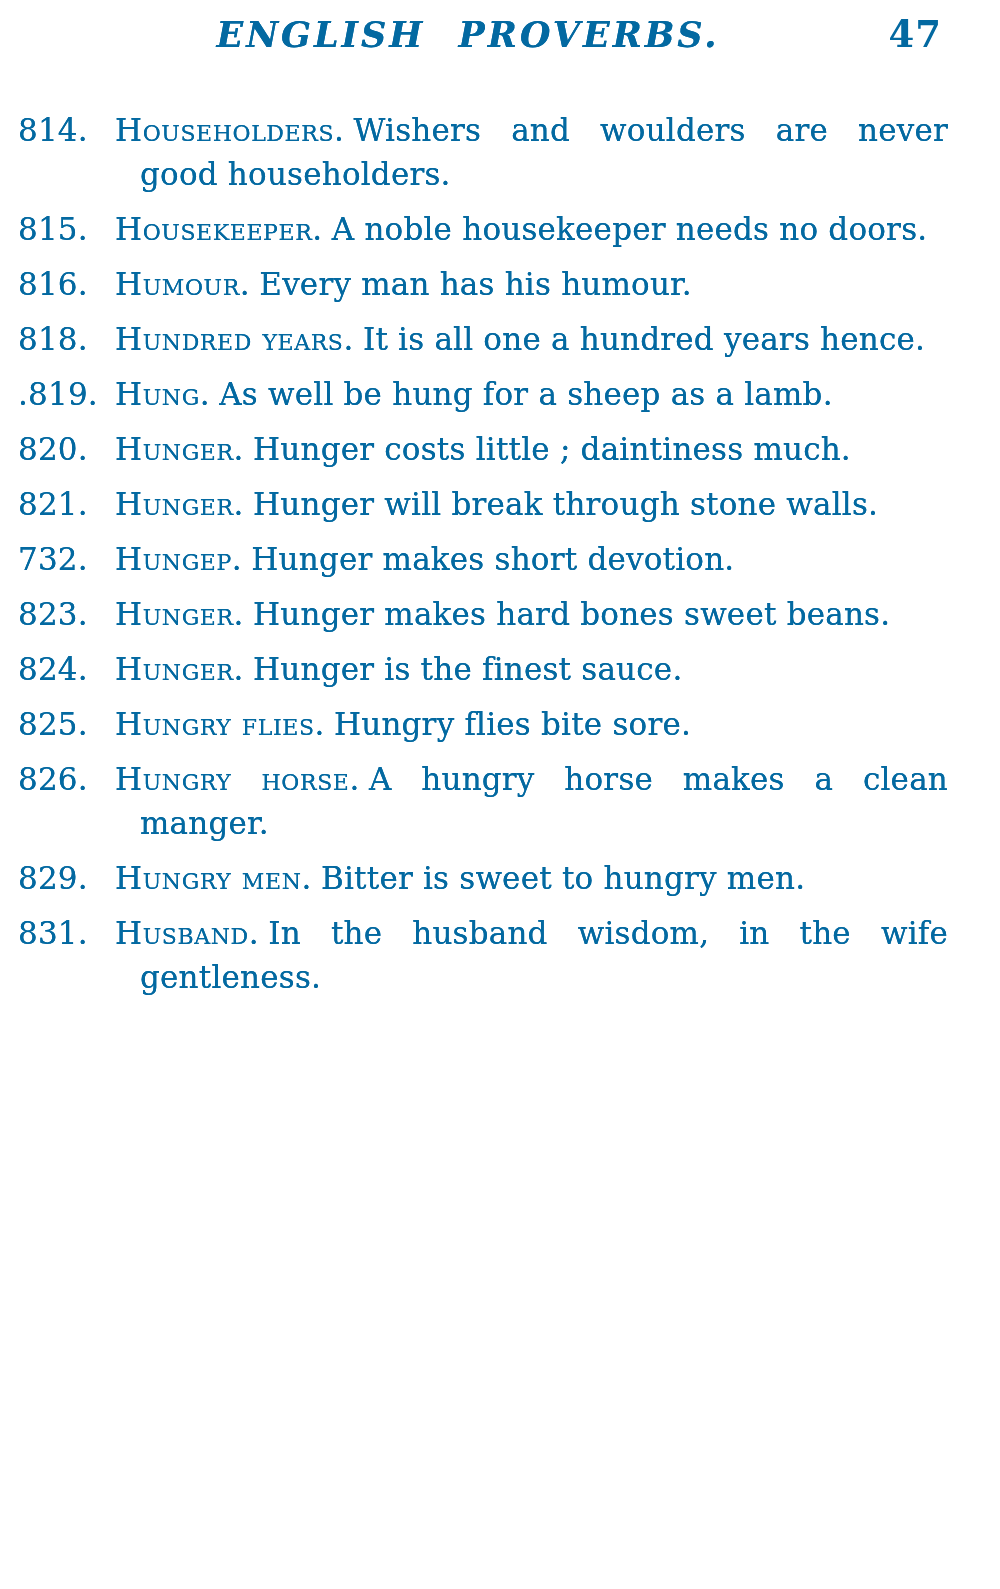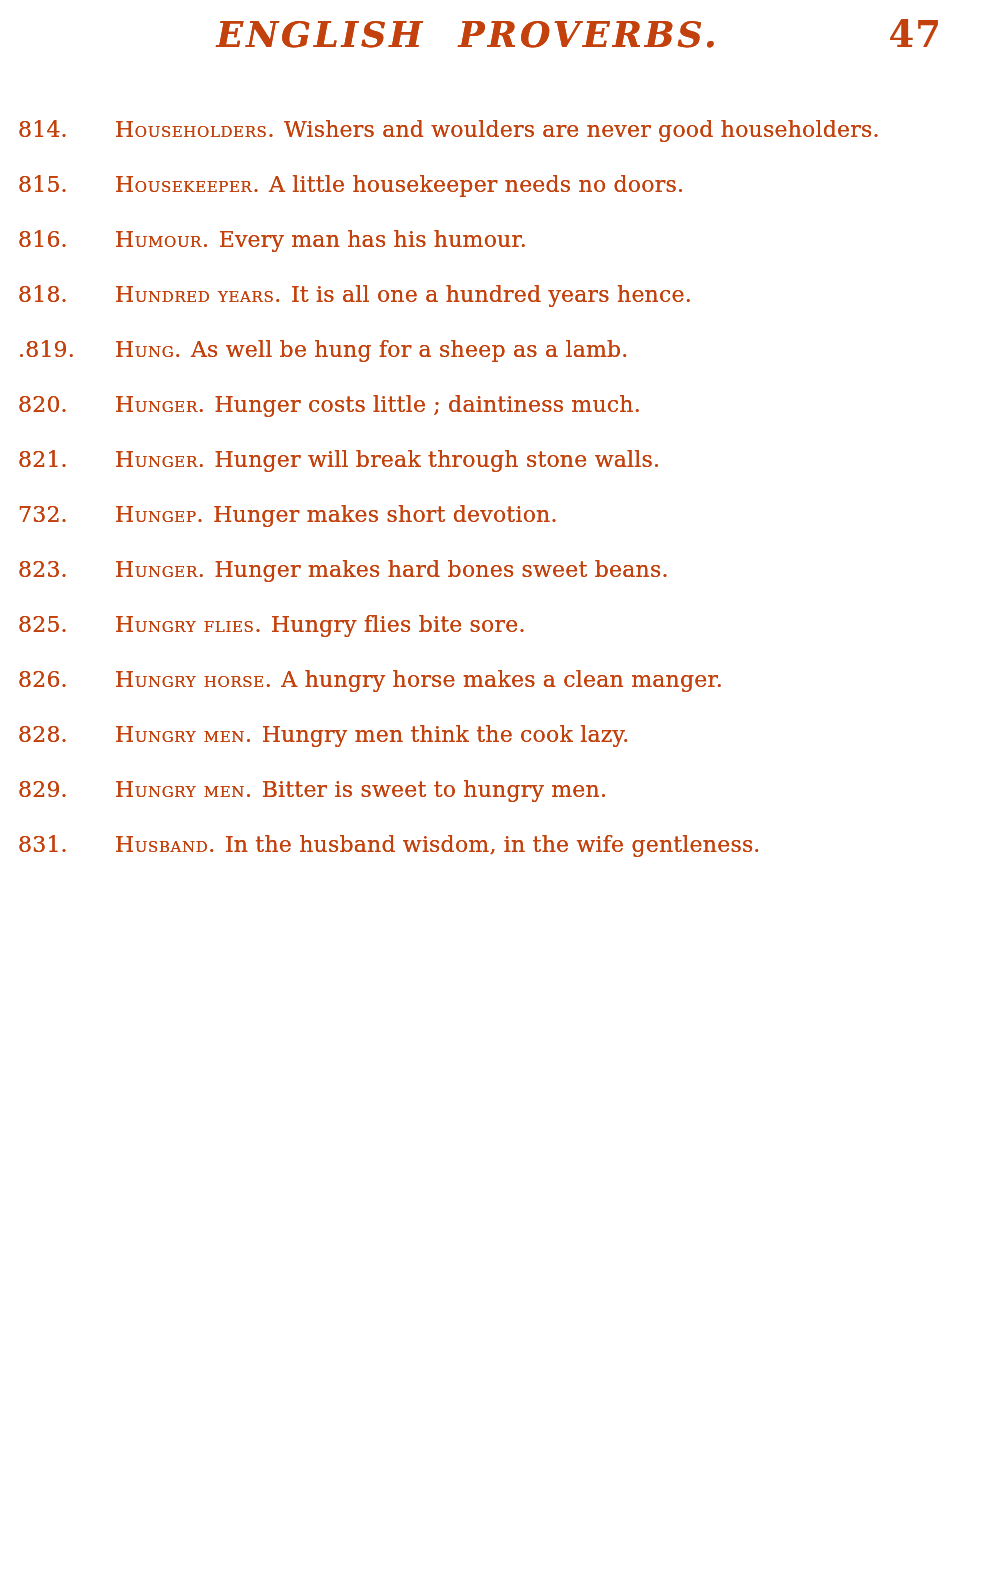--- a/index.html
+++ b/index.html
@@ -5,21 +5,21 @@
   html, body {
     margin: 0;
     padding: 0;
     background: #ffffff;
   }
   .page {
     position: relative;
     width: 1000px;
     height: 1465px;
     background: #ffffff;
-    color: #c2410c;
+    color: #0369a1;
     font-family: "DejaVu Serif", "Liberation Serif", serif;
     overflow: hidden;
   }
   
   .pagehead {
     position: relative;
     padding-top: 18px;
     height: 52px;
   }
   .running-title {
@@ -47,21 +47,21 @@
   
   .entries {
     margin-top: 38px;
     padding-left: 140px;
     padding-right: 52px;
   }
   .entry {
     margin: 0 0 11px 0;
     text-indent: -122px;
     text-align: justify;
-    font-size: 22px;
+    font-size: 31px;
     line-height: 44px;
     letter-spacing: 0.2px;
     text-shadow: 0 0 0.5px currentColor;
   }
   .num {
     display: inline-block;
     width: 97px;
     text-indent: 0;
     white-space: nowrap;
   }
@@ -86,44 +86,44 @@
 
   <div class="pagehead">
     <div class="running-title">ENGLISH PROVERBS.</div>
     <div class="page-number">47</div>
   </div>
 
   <div class="entries">
 
     <p class="entry"><span class="num">814.</span><span class="hw">Householders.</span><span class="txt">Wishers and woulders are never good householders.</span></p>
 
-    <p class="entry"><span class="num">815.</span><span class="hw">Housekeeper.</span><span class="txt">A little housekeeper needs no doors.</span></p>
+    <p class="entry"><span class="num">815.</span><span class="hw">Housekeeper.</span><span class="txt">A noble housekeeper needs no doors.</span></p>
 
     <p class="entry"><span class="num">816.</span><span class="hw">Humour.</span><span class="txt">Every man has his humour.</span></p>
 
 
     <p class="entry"><span class="num">818.</span><span class="hw">Hundred years.</span><span class="txt">It is all one a hundred years hence.</span></p>
 
     <p class="entry"><span class="num">.819.</span><span class="hw">Hung.</span><span class="txt">As well be hung for a sheep as a lamb.</span></p>
 
     <p class="entry"><span class="num">820.</span><span class="hw">Hunger.</span><span class="txt">Hunger costs little ; daintiness much.</span></p>
 
     <p class="entry"><span class="num">821.</span><span class="hw">Hunger.</span><span class="txt">Hunger will break through stone walls.</span></p>
 
     <p class="entry"><span class="num">732.</span><span class="hw">Hungep.</span><span class="txt">Hunger makes short devotion.</span></p>
 
     <p class="entry"><span class="num">823.</span><span class="hw">Hunger.</span><span class="txt">Hunger makes hard bones sweet beans.</span></p>
 
+    <p class="entry"><span class="num">824.</span><span class="hw">Hunger.</span><span class="txt">Hunger is the finest sauce.</span></p>
 
     <p class="entry"><span class="num">825.</span><span class="hw">Hungry flies.</span><span class="txt">Hungry flies bite sore.</span></p>
 
     <p class="entry"><span class="num">826.</span><span class="hw">Hungry horse.</span><span class="txt">A hungry horse makes a clean manger.</span></p>
 
 
-    <p class="entry"><span class="num">828.</span><span class="hw">Hungry men.</span><span class="txt">Hungry men think the cook lazy.</span></p>
 
     <p class="entry"><span class="num">829.</span><span class="hw">Hungry men.</span><span class="txt">Bitter is sweet to hungry men.</span></p>
 
 
     <p class="entry"><span class="num">831.</span><span class="hw">Husband.</span><span class="txt">In the husband wisdom, in the wife gentleness.</span></p>
 
   </div>
 
   <div class="speck speck-1"></div>
   <div class="speck speck-2"></div>

